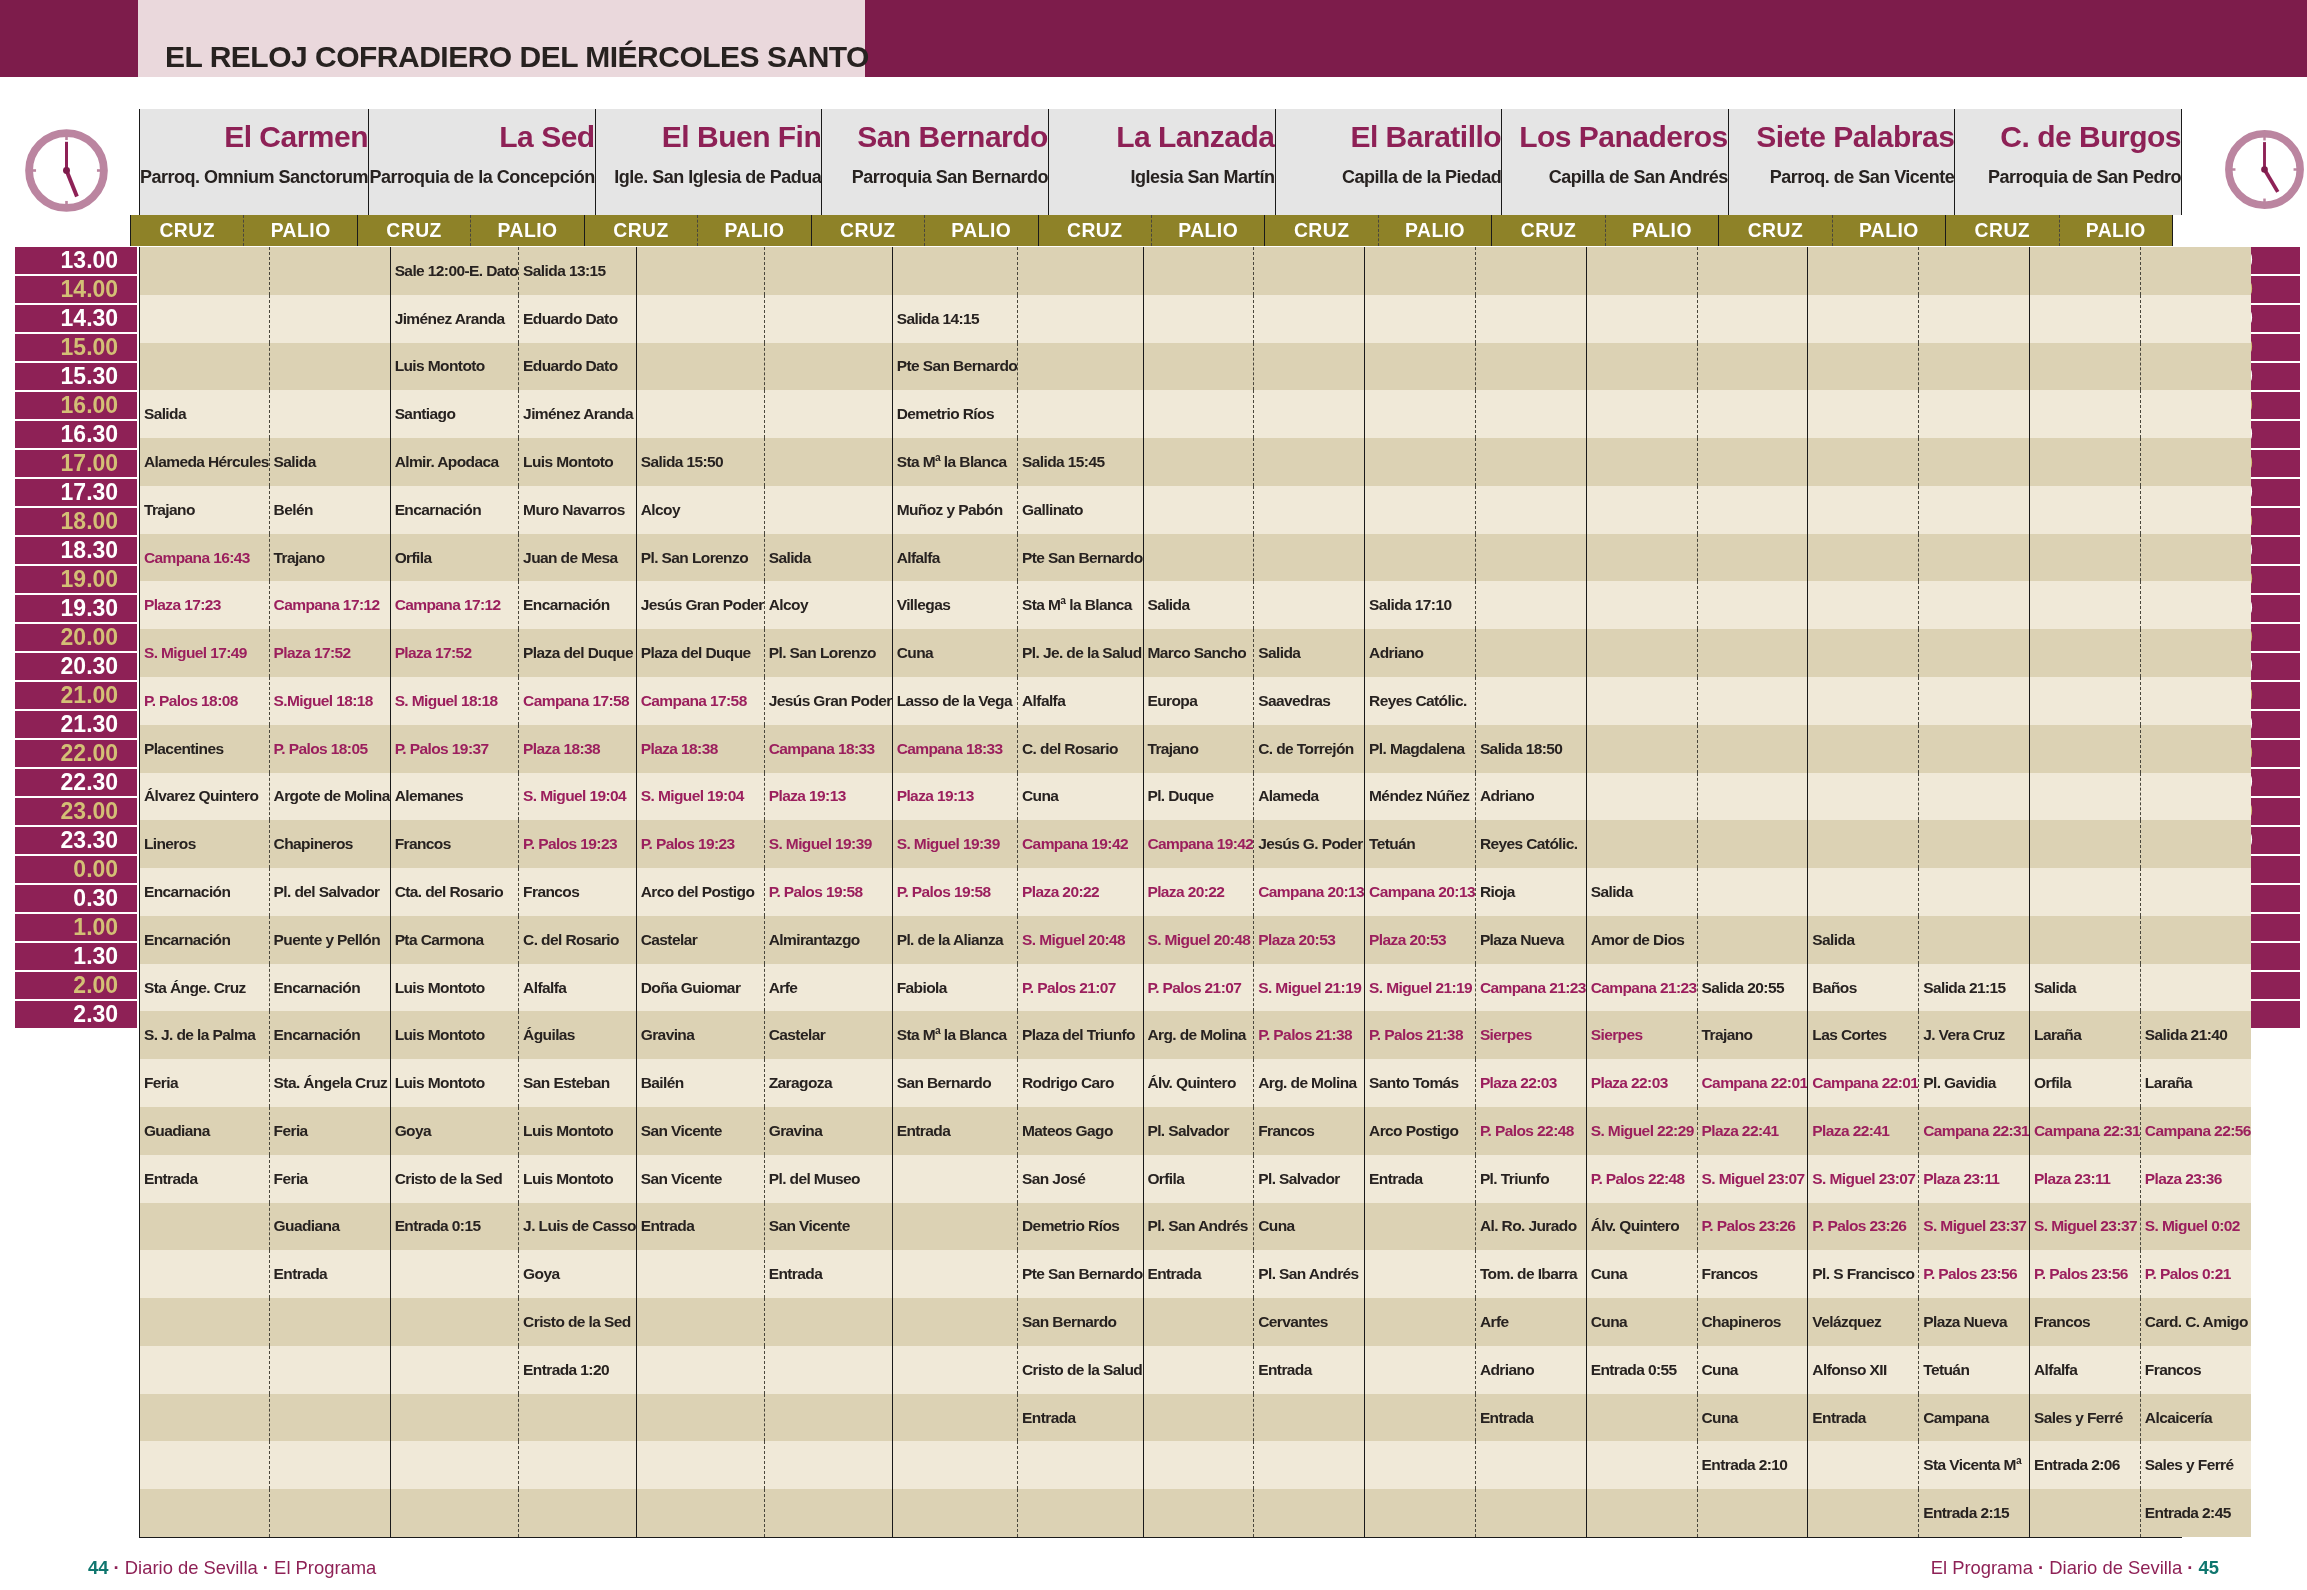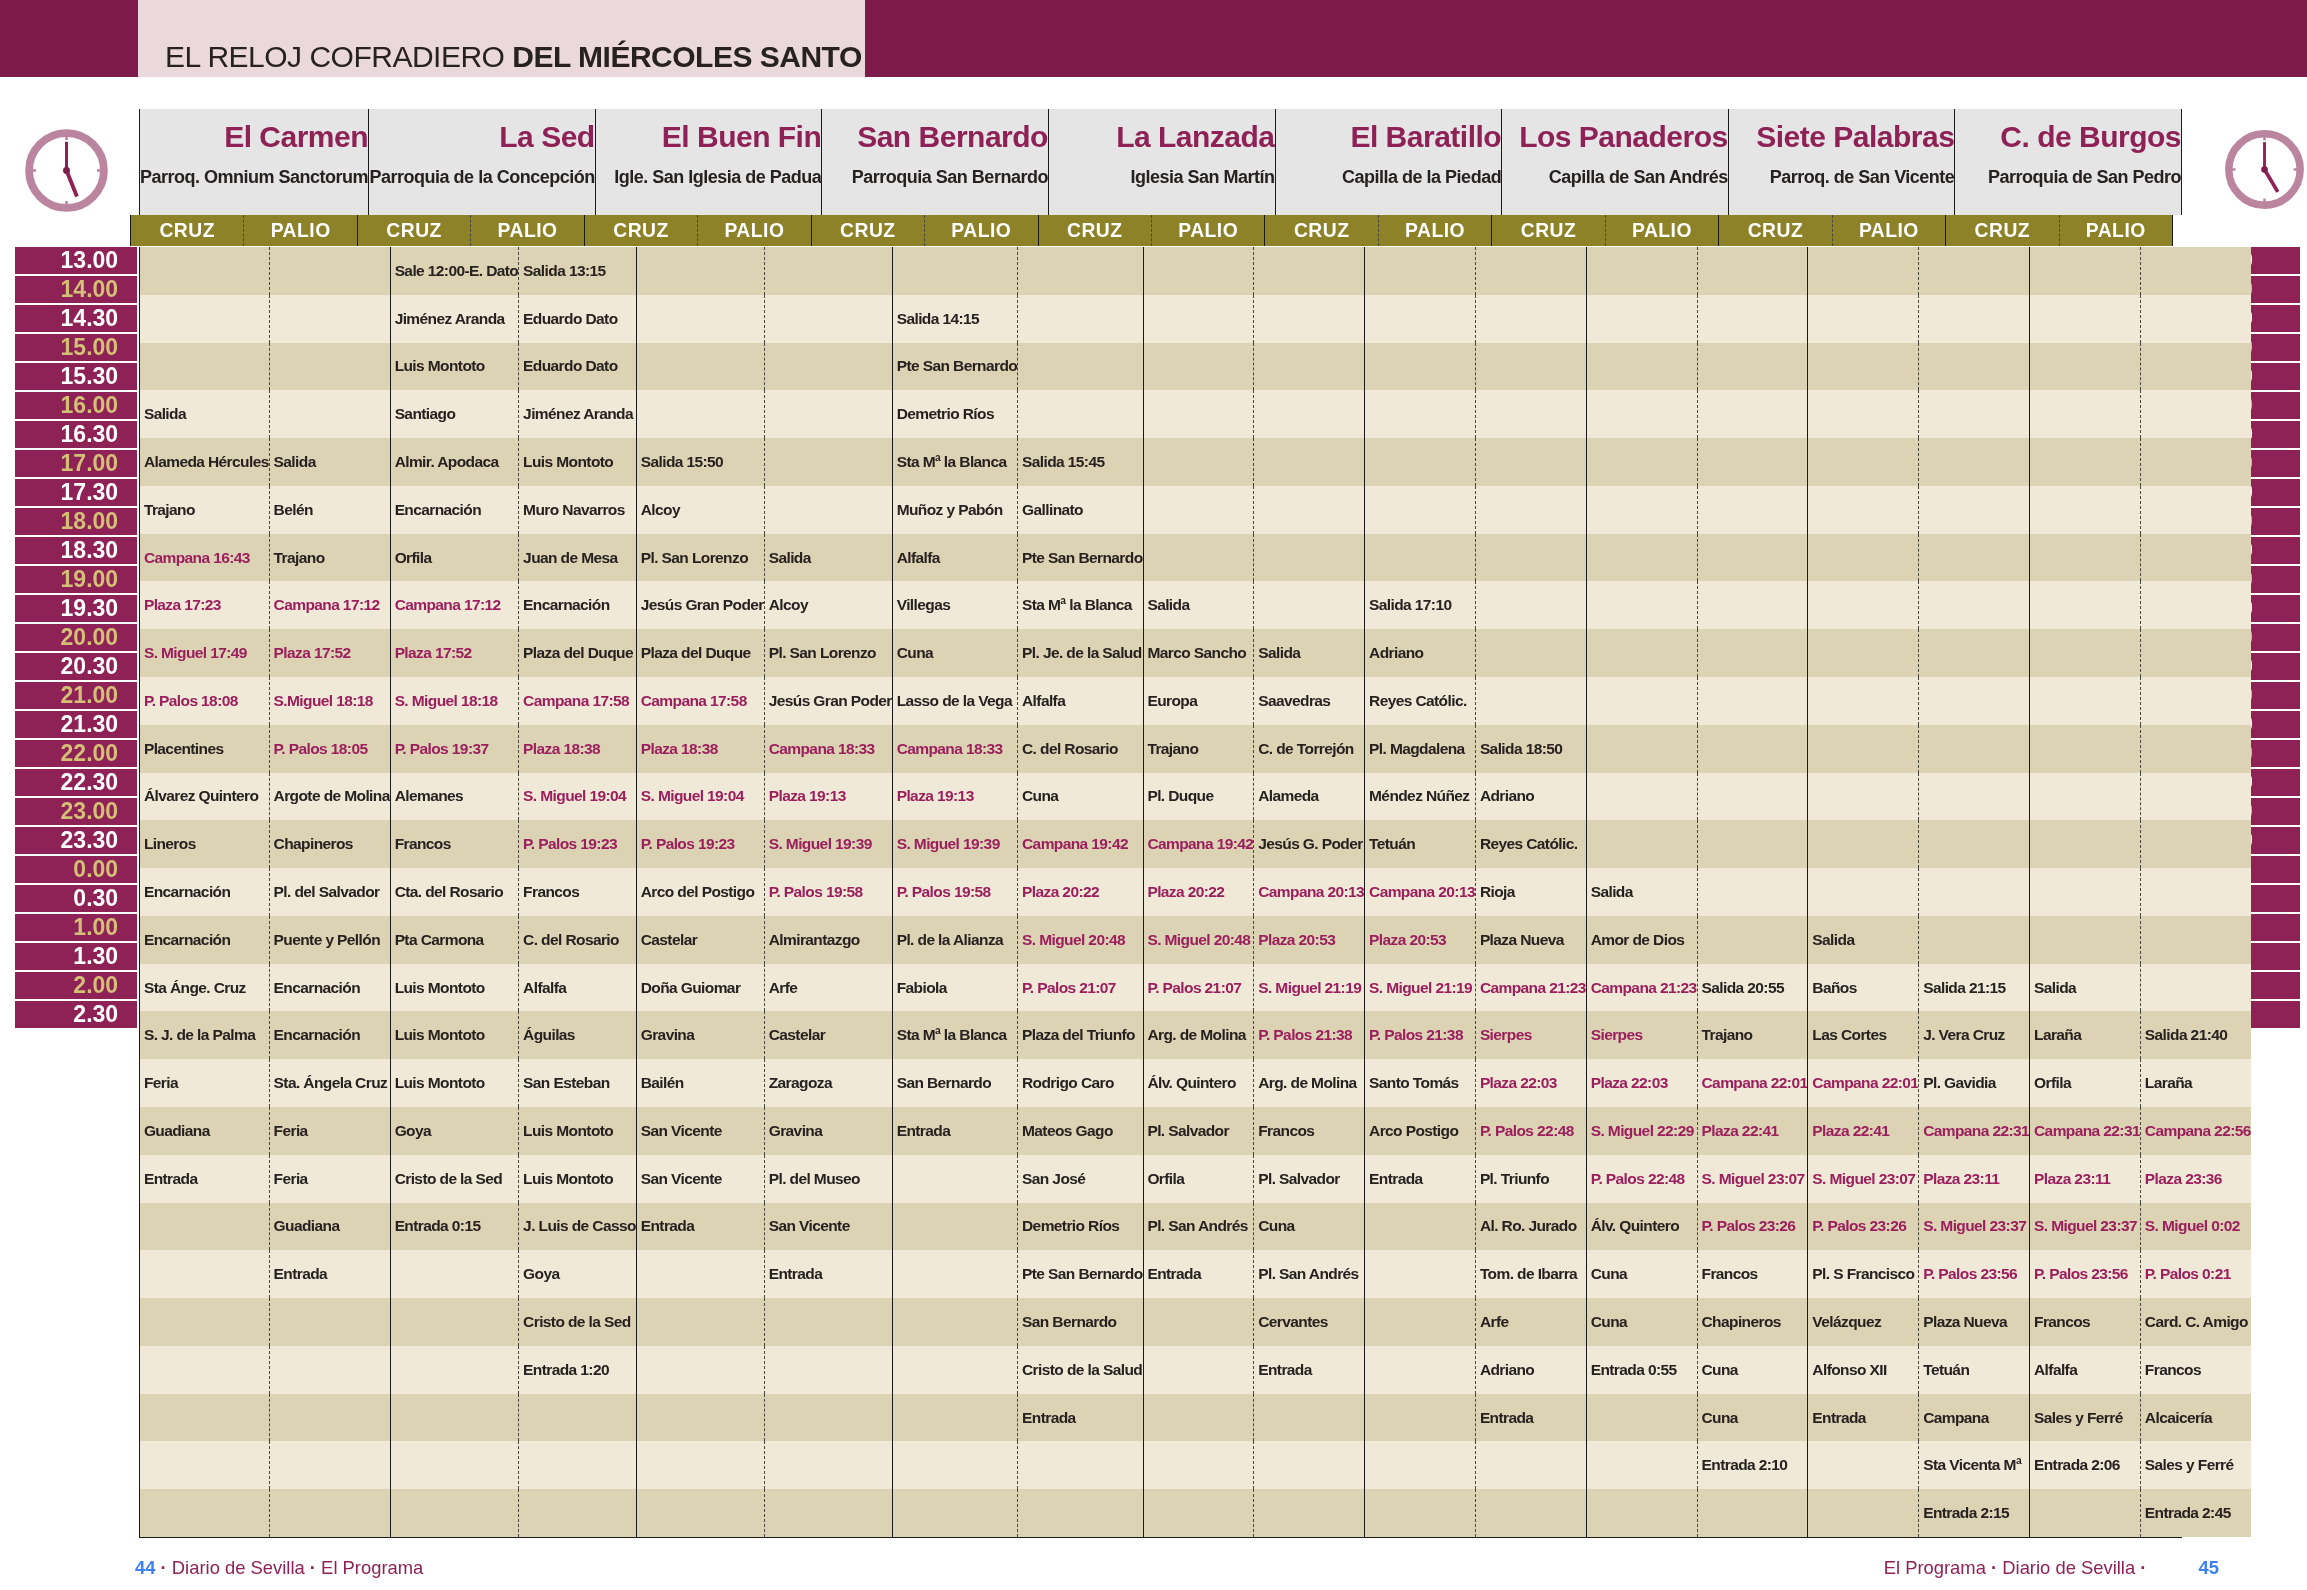--- a/index.html
+++ b/index.html
@@ -8,21 +8,21 @@
     --txtBlack:#272220; --line:#1a1a1a; --dash:#4a473c; --rose:#bb85a0;
   }
   *{margin:0;padding:0;box-sizing:border-box;}
   body{font-family:"Liberation Sans",sans-serif;background:#fff;}
   #canvas{position:relative;width:2307px;height:1590px;background:#fff;overflow:hidden;}
 
   
   .topbar{position:absolute;left:0;top:0;width:2307px;height:77px;background:var(--maroon);}
   .titlebox{position:absolute;left:138px;top:0;width:727px;height:77px;background:var(--pink);}
   .titletext{position:absolute;left:27px;bottom:2.9px;font-size:30px;color:var(--txtBlack);white-space:nowrap;letter-spacing:-0.5px;}
-  .titletext .tb{font-weight:normal;text-align:center;}
+  .titletext .tb{font-weight:bold;text-align:center;}
   .titletext .tr{font-weight:bold;}
 
   
   .churchrow{position:absolute;left:139px;top:109px;width:2043px;height:106px;display:grid;grid-template-columns:repeat(9,1fr);border-right:1.5px solid var(--line);}
   .church{border-left:1.5px solid var(--line);display:flex;flex-direction:column;align-items:flex-end;justify-content:flex-start;padding-top:10.6px;background:#e5e5e5;}
   .church .cname{font-size:30px;font-weight:bold;color:var(--maroonCell);letter-spacing:-0.5px;white-space:nowrap;}
   .church .cvenue{font-size:18px;font-weight:bold;color:var(--txtBlack);letter-spacing:-0.5px;margin-top:13.5px;white-space:nowrap;}
 
   
   .band{position:absolute;left:130px;top:215px;width:2043px;height:31px;display:grid;grid-template-columns:repeat(18,1fr);background:var(--olive);border-right:1.5px solid var(--line);}
@@ -51,21 +51,21 @@
 
   
   .clock{position:absolute;}
   .clockL{left:23px;top:122px;}
   .clockR{left:2223px;top:123px;}
 
   
   .footer{position:absolute;font-size:18.4px;white-space:nowrap;}
   .footL{left:88px;top:1557px;}
   .footR{right:88px;top:1557px;}
-  .fpage{font-weight:bold;color:#3b82f6;margin-left:47px;}
+  .fpage{font-weight:bold;color:#0f766e;}
   .fbrand{font-weight:normal;color:var(--maroonCell);}
   .fprog{font-weight:normal;color:var(--maroonCell);}
   .fsep{font-weight:bold;color:var(--maroonCell);}
 </style>
 </head>
 <body>
 
 <div id="canvas">
 
   <div class="topbar"></div>

